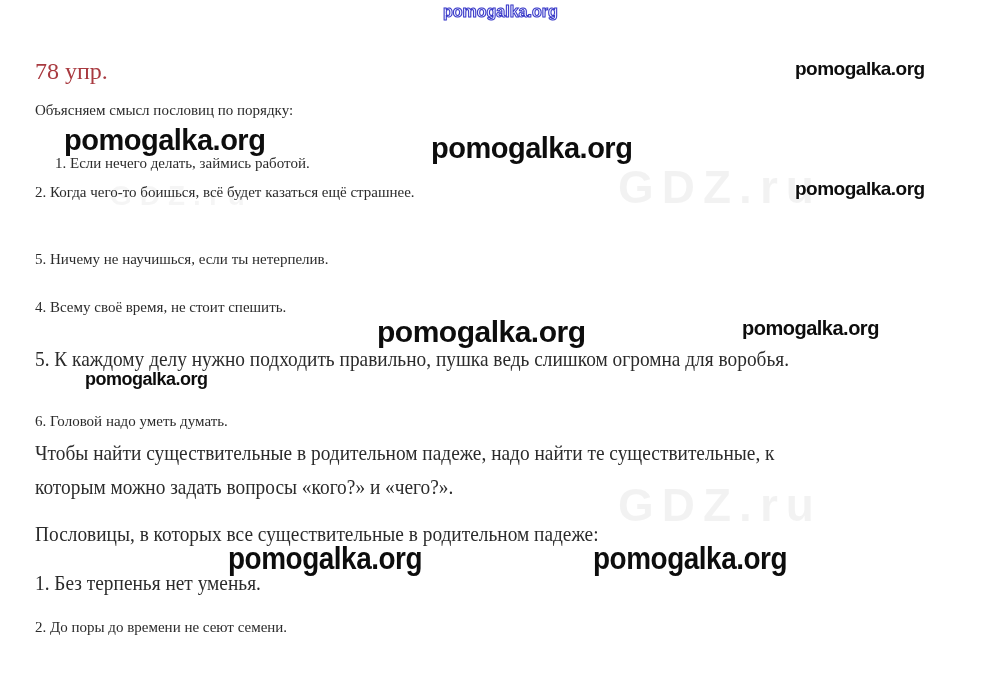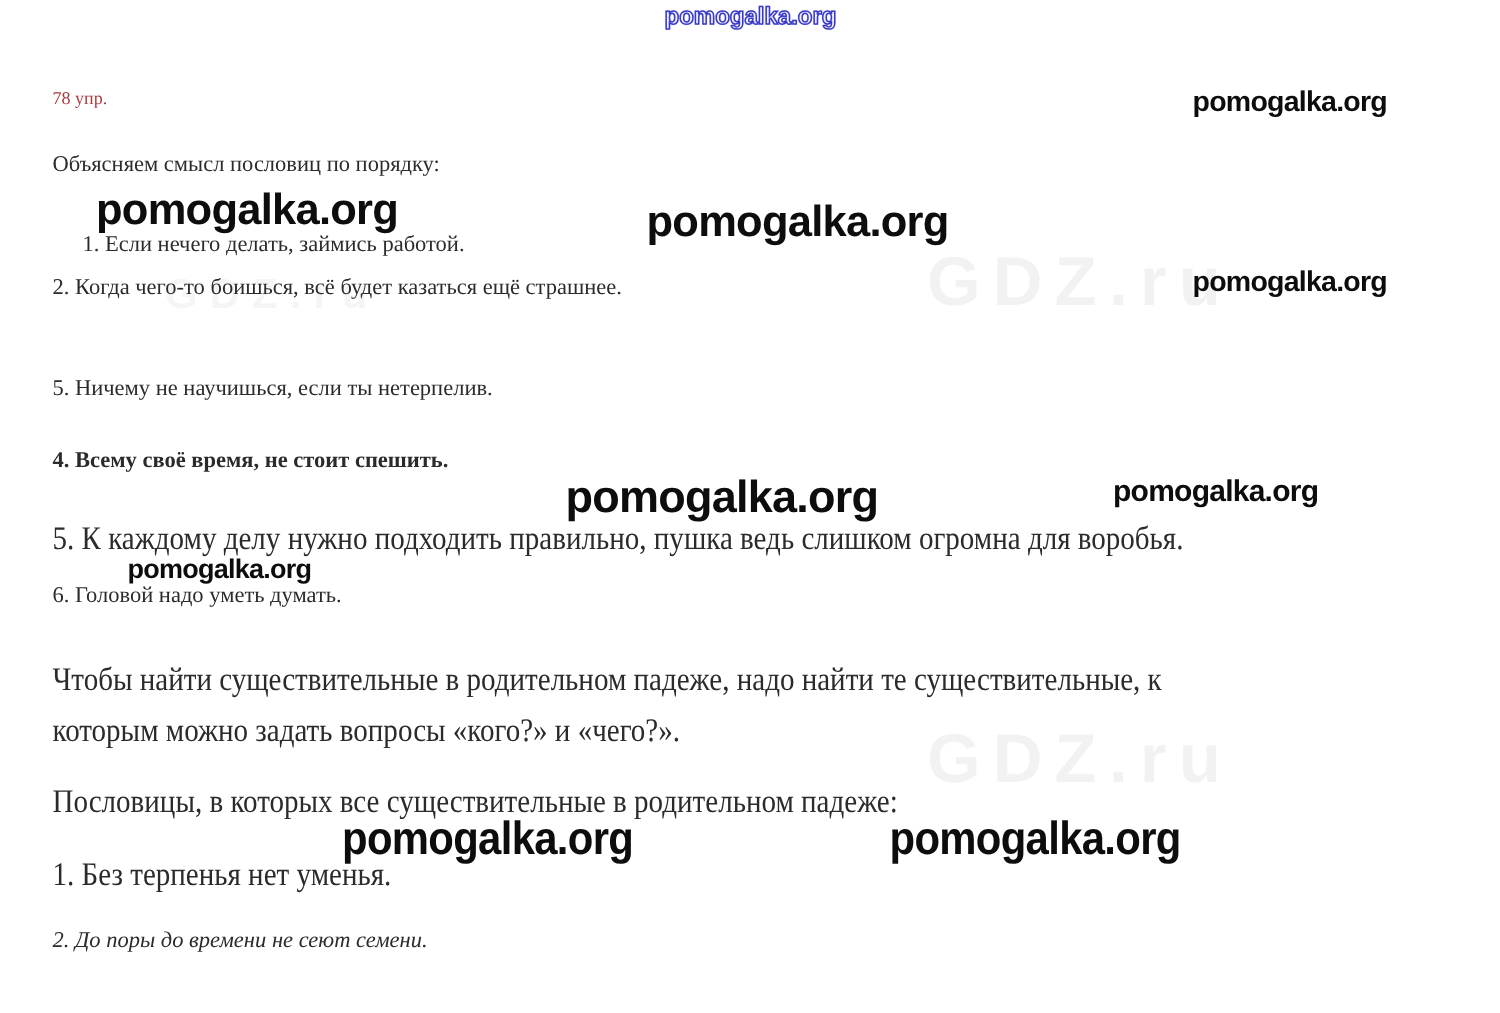--- a/index.html
+++ b/index.html
@@ -19,21 +19,21 @@
     font-family: "Liberation Serif", serif;
   }
   .cond {
     font-size: 22px;
     transform: scaleX(0.88);
     transform-origin: 0 50%;
   }
   .ex-label {
     position: absolute;
     left: 35px; top: 58px;
-    font-size: 12px;
+    font-size: 24px;
     color: #a93a40;
     font-family: "Liberation Serif", serif;
     white-space: nowrap;
   }
   .wm {
     position: absolute;
     font-family: "Liberation Sans", sans-serif;
     font-weight: 700;
     color: #0d0d0d;
     white-space: nowrap;
@@ -77,23 +77,23 @@
 <div class="wm sqz" style="left:228px; top:541px; font-size:31px;">pomogalka.org</div>
 <div class="wm sqz" style="left:593px; top:541px; font-size:31px;">pomogalka.org</div>
 
 <div class="ex-label">78 упр.</div>
 
 <div class="line" style="top:102px;">Объясняем смысл пословиц по порядку:</div>
 
 <div class="line" style="top:155px;margin-left:20px;">1. Если нечего делать, займись работой.</div>
 <div class="line" style="top:184px;">2. Когда чего-то боишься, всё будет казаться ещё страшнее.</div>
 <div class="line" style="top:251px;">5. Ничему не научишься, если ты нетерпелив.</div>
-<div class="line" style="top:299px;font-weight:bold;">4. Всему своё время, не стоит спешить.</div>
+<div class="line" style="top:299px;">4. Всему своё время, не стоит спешить.</div>
 <div class="line cond" style="top:346px;">5. К каждому делу нужно подходить правильно, пушка ведь слишком огромна для воробья.</div>
-<div class="line" style="top:389px;">6. Головой надо уметь думать.</div>
+<div class="line" style="top:413px;">6. Головой надо уметь думать.</div>
 
 <div class="line cond" style="top:440px;">Чтобы найти существительные в родительном падеже, надо найти те существительные, к</div>
 <div class="line cond" style="top:474px;">которым можно задать вопросы «кого?» и «чего?».</div>
 
 <div class="line cond" style="top:521px;">Пословицы, в которых все существительные в родительном падеже:</div>
 
 <div class="line cond" style="top:570px;">1. Без терпенья нет уменья.</div>
-<div class="line" style="top:619px;font-style:italic;">2. До поры до времени не сеют семени.</div>
+<div class="line" style="top:619px;">2. До поры до времени не сеют семени.</div>
 
 </body></html>

